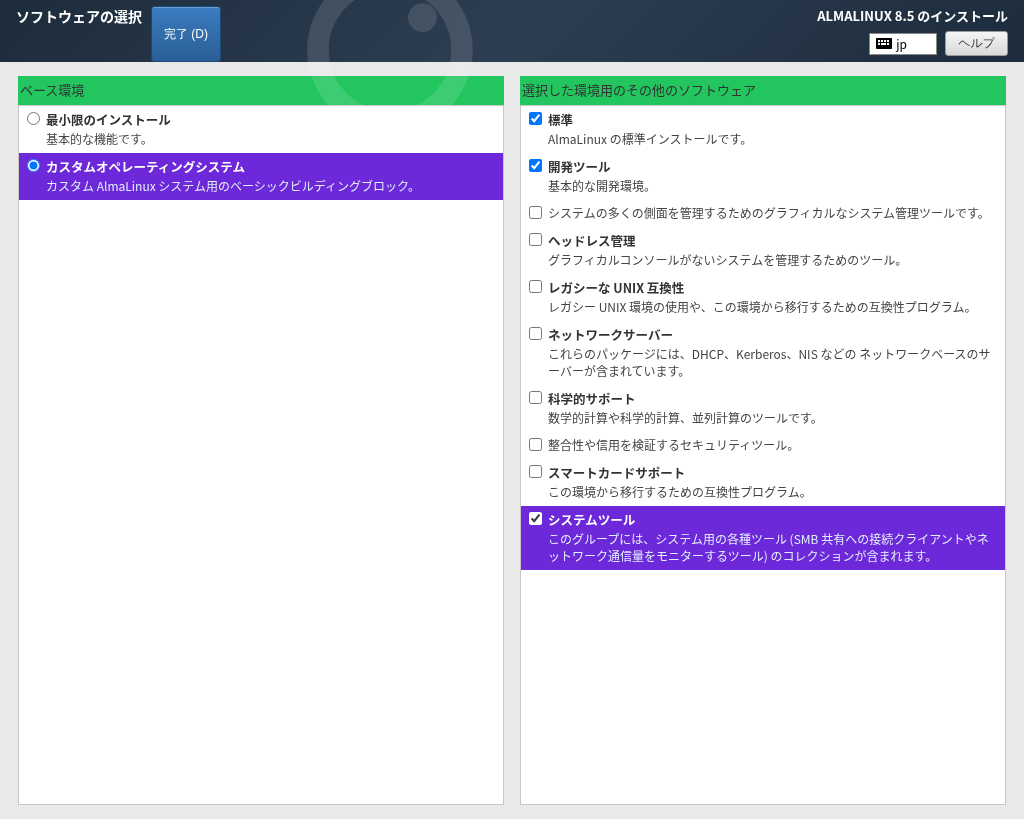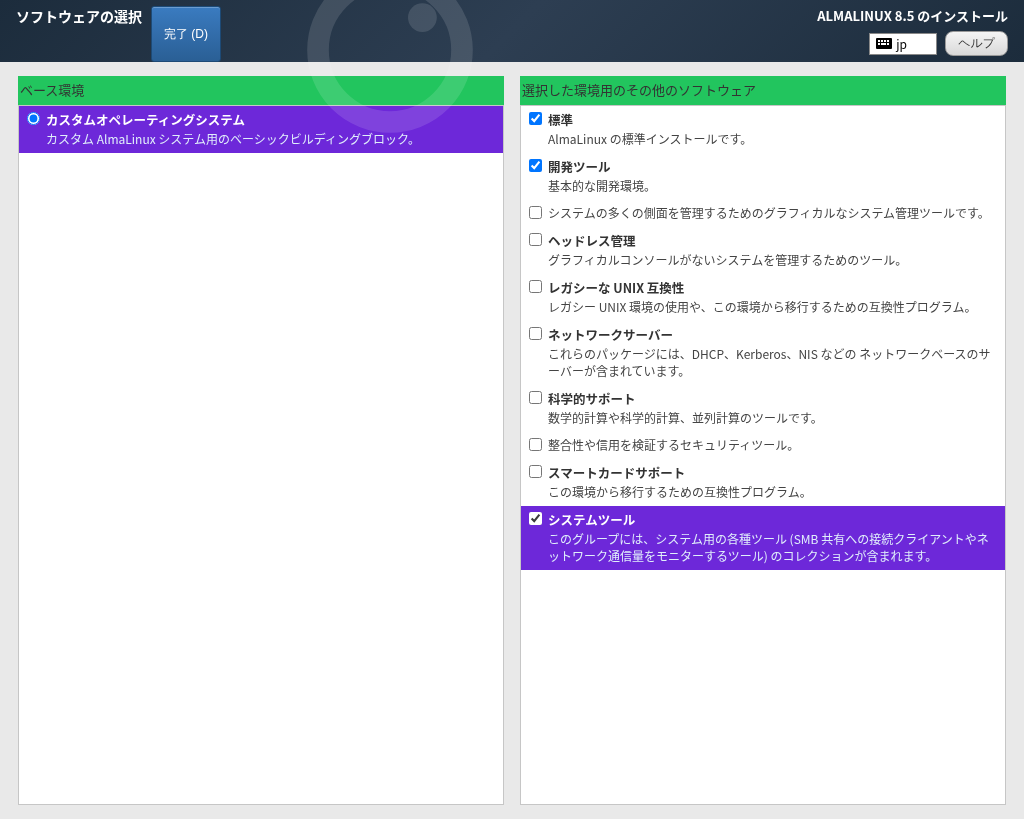--- a/index.html
+++ b/index.html
@@ -67,21 +67,21 @@
         linear-gradient(#fff,#fff) 10px 1px/2px 2px no-repeat,
         linear-gradient(#fff,#fff) 1px 4px/2px 2px no-repeat,
         linear-gradient(#fff,#fff) 4px 4px/5px 2px no-repeat,
         linear-gradient(#fff,#fff) 10px 4px/2px 2px no-repeat;
     }
     .help-btn {
       background: #e9e9e9;
       background: linear-gradient(#f4f4f4, #d9d9d9);
       color: #333;
       border: 1px solid #999;
-      border-radius: 8px;
+      border-radius: 3px;
       padding: 3px 12px;
       font-size: 12px;
       cursor: pointer;
     }
     .body {
       display: flex;
       gap: 16px;
       padding: 14px 18px;
       height: calc(100% - 62px);
     }
@@ -153,20 +153,27 @@
       </div>
       <button class="help-btn">ヘルプ</button>
     </div>
   </div>
 </div>
 
 <div class="body">
   <div class="col">
     <div class="col-header">ベース環境</div>
     <div class="list-box" id="left-list">
+        <div class="item">
+          <input type="radio" name="baseenv" style="">
+          <div class="texts">
+            <div class="title">最小限のインストール</div>
+            <div class="desc">基本的な機能です。</div>
+          </div>
+        </div>
         <div class="item selected">
           <input type="radio" name="baseenv" checked="" style="">
           <div class="texts">
             <div class="title">カスタムオペレーティングシステム</div>
             <div class="desc">カスタム AlmaLinux システム用のベーシックビルディングブロック。</div>
           </div>
         </div>
       </div>
   </div>
   <div class="col">

